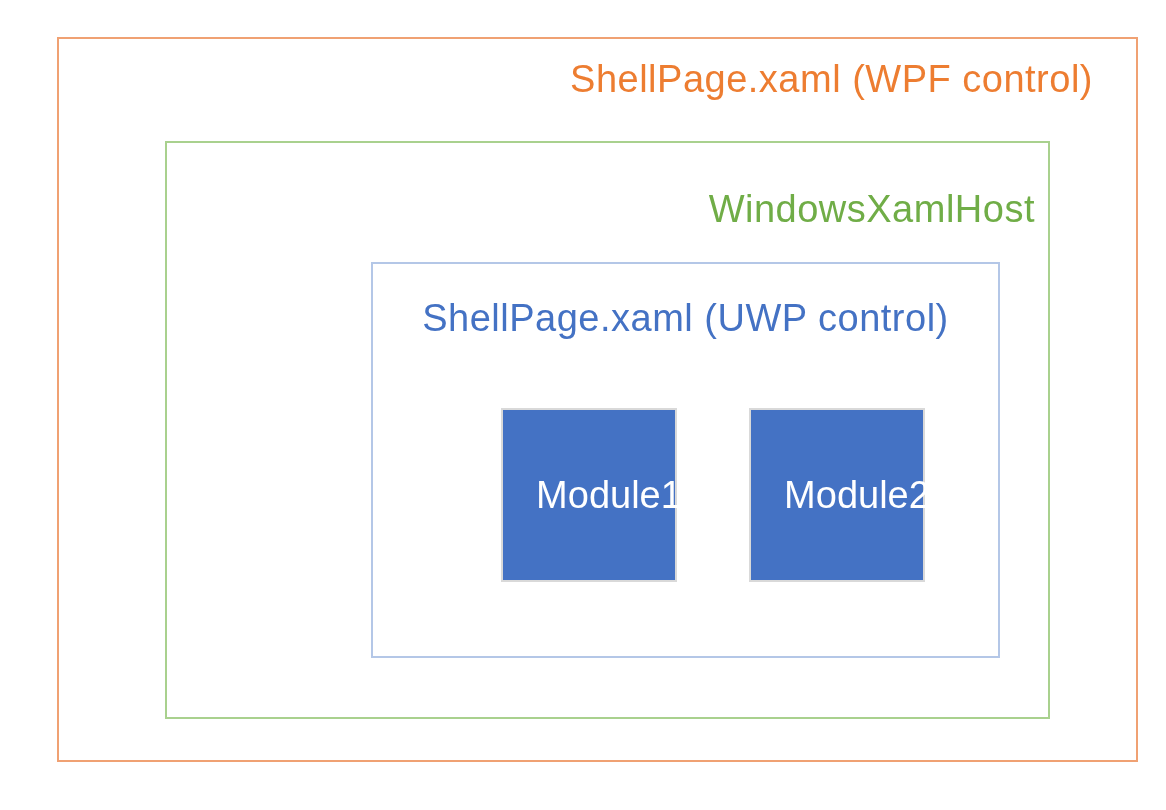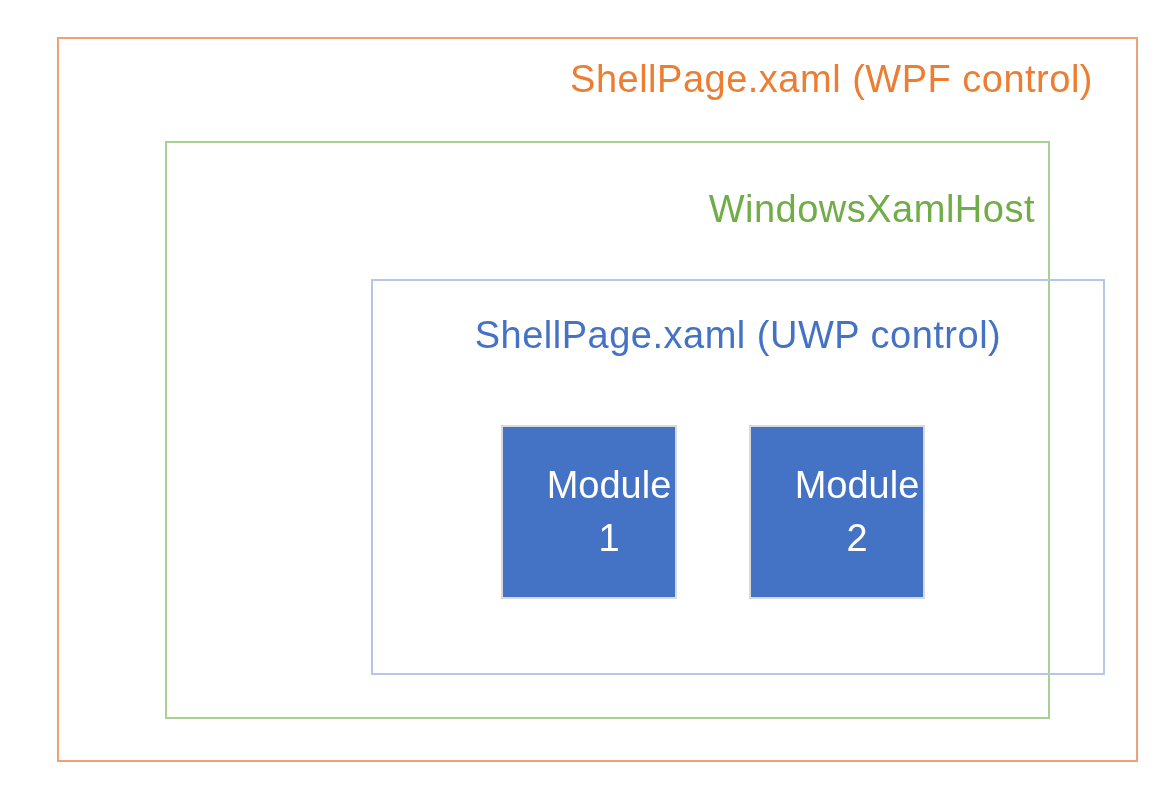--- a/index.html
+++ b/index.html
@@ -41,39 +41,39 @@
     border: 2px solid var(--host-border, #A9D18E);
   }
 
   .host-title {
     top: 27px; right: 13px;
     color: var(--host-text, #70AD47);
     margin-top: 16px;
   }
 
   .page-box {
-    left: 204px; top: 136px;
-    width: 734px; height: 396px;
+    left: 204px; top: 119px;
+    width: 629px; height: 396px;
     border: 2px solid var(--page-border, #B4C7E7);
   }
 
   .page-title {
     top: 31px; left: 0; right: 0;
     text-align: center;
     color: var(--page-text, #4472C4);
   }
 
   .module {
     position: absolute;
     top: 144px;
     width: 176px; height: 174px;
     background: var(--module-fill, #4472C4);
     border: 2px solid var(--module-border, #D9D9D9);
     display: flex;
-    flex-direction: column;
+    flex-direction: row;
     align-items: center;
     justify-content: center;
     color: var(--module-text, #ffffff);
     font-size: 38px;
     line-height: 53px;
     text-align: center;
     padding-left: 40px;
   }
 
   .module-1 { left: 128px; }

